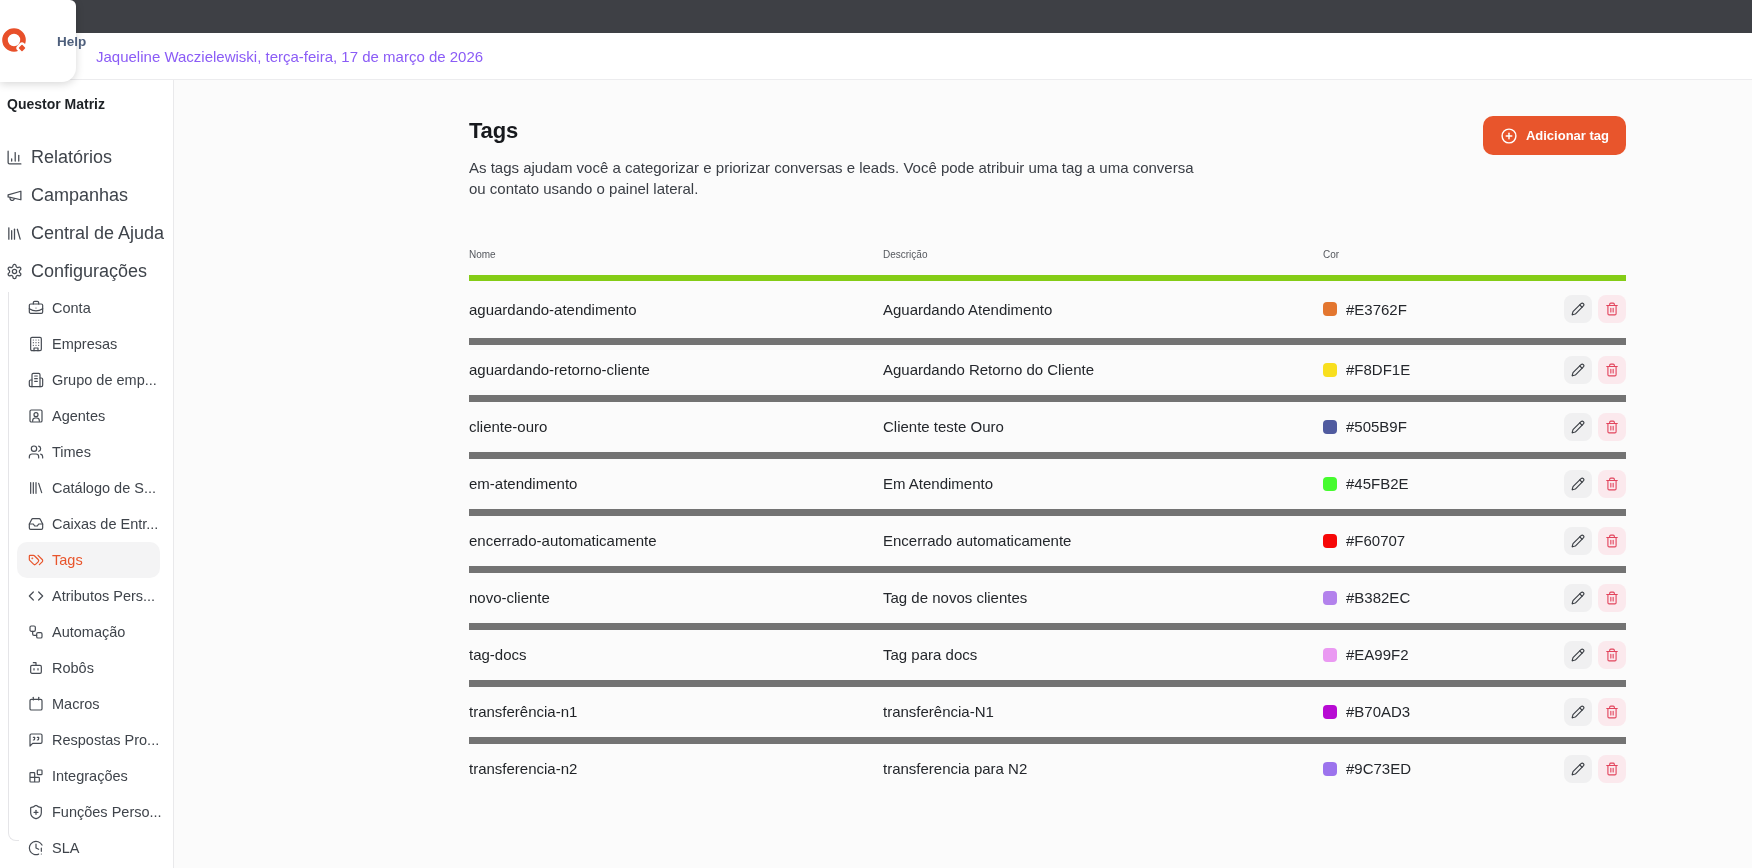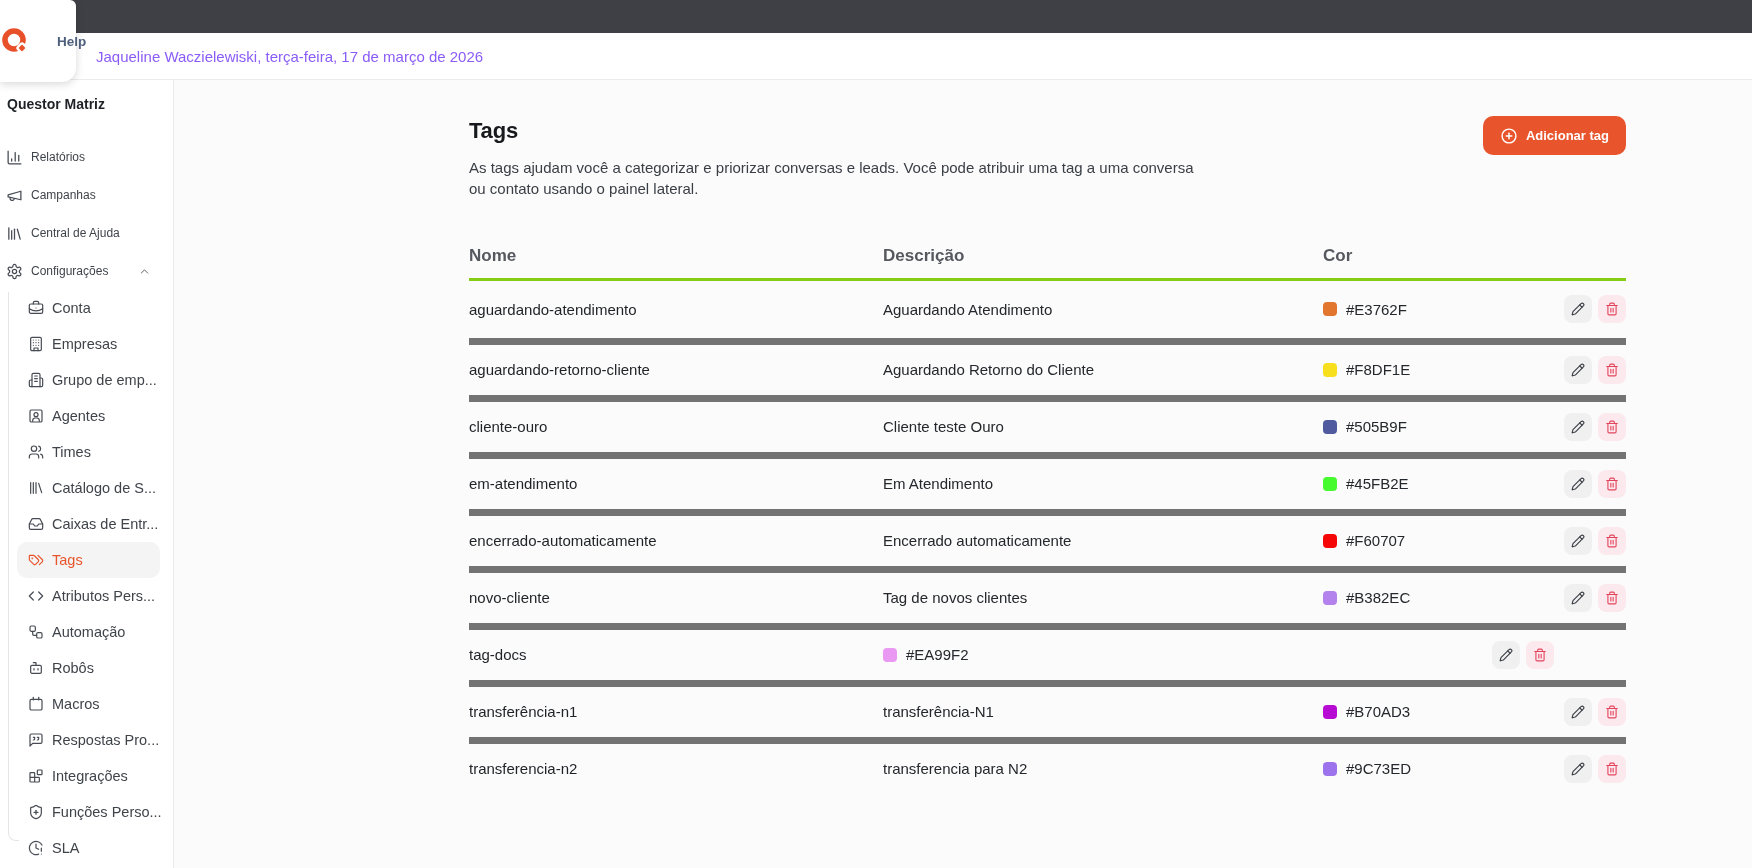--- a/index.html
+++ b/index.html
@@ -32,21 +32,21 @@
 
   
   .sidebar {
     position:absolute; top:80px; left:0; bottom:0; width:174px;
     background:#FFFFFF; border-right:1px solid #E9E9EB; padding-top:16px;
   }
   .workspace-title { margin-left:7px; font-size:14px; font-weight:700; color:#1E2226; }
   .nav { margin-top:26px; position:relative; }
   .nav-item {
     height:38px; display:flex; align-items:center; gap:8px;
-    padding-left:6px; font-size:12px; font-weight:500; color:#3F444B; cursor:pointer;
+    padding-left:6px; font-size:18px; font-weight:500; color:#3F444B; cursor:pointer;
   }
   .nav-item .nav-ico { width:17px; height:17px; color:#474C54; flex:0 0 auto; }
   .nav-item .chev { margin-left:auto; margin-right:22px; width:13px; height:13px; color:#5A5F66; }
 
   .subnav { position:relative; }
   .guide {
     position:absolute; left:8px; top:2px; width:11px; height:549px;
     border-left:1px solid #E5E5E8; border-bottom:1px solid #E5E5E8;
     border-bottom-left-radius:8px; pointer-events:none;
   }
@@ -71,21 +71,21 @@
     display:flex; align-items:center; gap:8px; height:39px; padding:0 17px;
     border:none; border-radius:10px; background:var(--accent,#E8552C);
     color:#fff; font-family:inherit; font-size:13px; font-weight:700; cursor:pointer;
     margin-top:-2px; flex:0 0 auto;
   }
   .add-btn svg { width:18px; height:18px; }
 
   
   .tag-table { margin-top:35px; }
   .thead, .trow { display:grid; grid-template-columns:414px 440px 1fr 72px; align-items:center; }
-  .thead { height:46px; border-bottom:3px solid #84cc16; color:#55585E; font-size:17px; font-weight:700; }
+  .thead { height:46px; border-bottom:6px solid #84cc16; color:#55585E; font-size:10px; font-weight:400; }
   .trow { height:57px; font-size:15px; }
   .trow + .trow { border-top:7px solid #737373; }
   .cell-name { color:#1F2226; font-weight:500; }
   .cell-desc { color:#24272C; }
   .cell-cor { display:flex; align-items:center; gap:9px; color:#24272C; }
   .swatch { width:14px; height:14px; border-radius:4px; flex:0 0 auto; }
   .cell-actions { display:flex; gap:6px; justify-content:flex-end; }
   .icon-btn {
     width:28px; height:28px; border-radius:8px; border:none; cursor:pointer;
     display:flex; align-items:center; justify-content:center; padding:0;
@@ -560,20 +560,21 @@
             <path d="M10 11v6"></path>
                   <path d="M14 11v6"></path>
           </svg>
         </span>
       </button>
     </div>
   </div>
 
   <div class="trow">
     <div class="cell-name">tag-docs</div>
+    <div class="cell-desc">Tag para docs</div>
     <div class="cell-cor">
       <span class="swatch" style="background: rgb(234, 153, 242);"></span>
       <span class="hex">#EA99F2</span>
     </div>
     <div class="cell-actions">
       <button class="icon-btn edit-btn">
         <span>
           <svg viewBox="0 0 24 24" fill="none" stroke="currentColor" stroke-width="1.9" stroke-linecap="round" stroke-linejoin="round">
             <path d="M21.2 6.8a2.3 2.3 0 0 0-4-4L3.8 16.2a2 2 0 0 0-.5.8l-1.3 4.4a.5.5 0 0 0 .6.6l4.4-1.3a2 2 0 0 0 .8-.5z"></path>
                   <path d="m15 5 4 4"></path>

